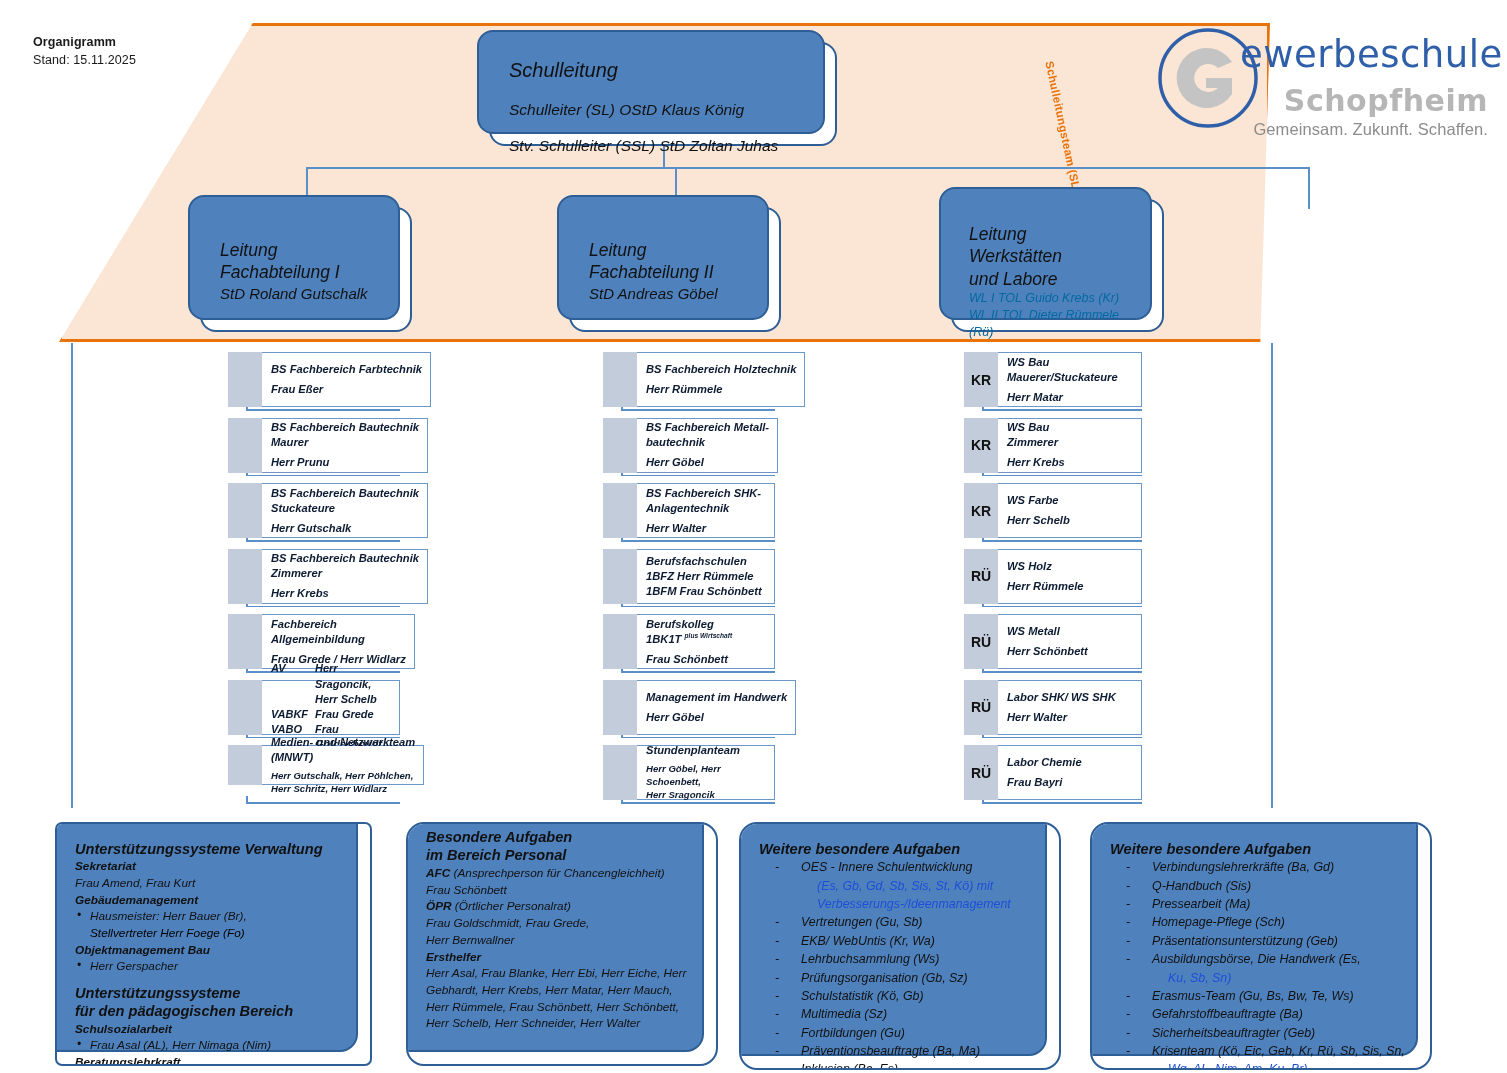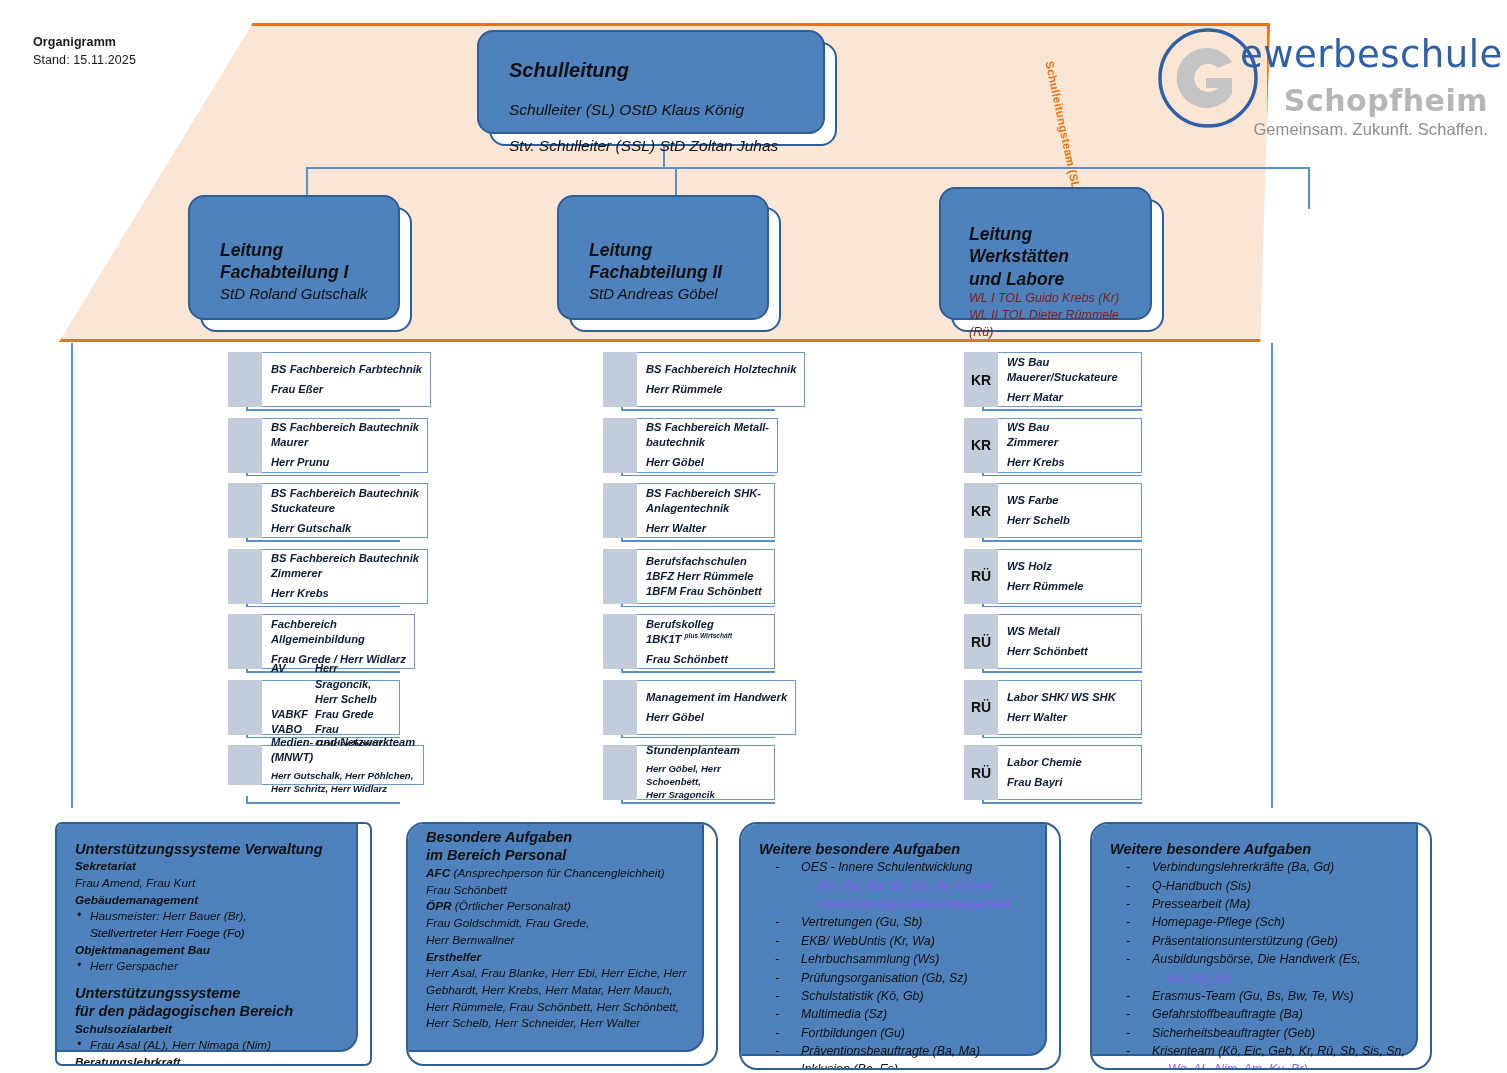--- a/index.html
+++ b/index.html
@@ -65,28 +65,28 @@
   .card::before {
     content: ""; position: absolute;
     left: -14px; top: -14px; width: 100%; height: 100%;
     background: #4f82bd;
     border: 2px solid #2e5e96;
     border-radius: 16px;
     z-index: -1;
   }
   .card .inner { padding: 14px 18px; }
   .card .t-main {
-    font-weight: bold; font-style: italic; font-size: 17.5px; color: #111;
+    font-weight: normal; font-style: italic; font-size: 17.5px; color: #111;
     line-height: 1.28;
   }
   .card .t-sub {
     font-style: italic; font-size: 15px; color: #111; line-height: 1.3;
   }
   .card .t-sub-sm {
-    font-style: italic; font-size: 12.5px; color: #7f1d1d; line-height: 1.35;
+    font-style: italic; font-size: 12.5px; color: #0369a1; line-height: 1.35;
   }
 
   #card-schulleitung { left: 489px; top: 42px; width: 348px; height: 104px; }
   #card-schulleitung .t-main { font-size: 20px; }
   #card-schulleitung .t-sub { font-size: 15.5px; margin-top: 16px; }
 
   #card-fa1 { left: 200px; top: 207px; width: 212px; height: 125px; }
   #card-fa2 { left: 569px; top: 207px; width: 212px; height: 125px; }
   #card-wl  { left: 951px; top: 199px; width: 213px; height: 133px; }
   #card-wl .inner { padding: 12px 16px; }
@@ -166,21 +166,21 @@
     font-style: italic; font-size: 11.8px; color: #111; line-height: 1.42;
     padding-left: 15px; position: relative;
   }
   .b-li::before {
     content: "\2022"; position: absolute; left: 2px; top: -1px; font-size: 12px;
   }
   .b-li2 { padding-left: 15px; font-style: italic; font-size: 11.8px; line-height: 1.42; }
   .dash-row { display: flex; font-style: italic; font-size: 12.4px; color: #111; line-height: 1.48; }
   .dash-row .d { flex: 0 0 42px; padding-left: 16px; }
   .dash-row .tx { flex: 1 1 auto; }
-  .dash-cont { padding-left: 58px; font-style: italic; font-size: 12.4px; color: #8b5cf6; line-height: 1.48; }
+  .dash-cont { padding-left: 58px; font-style: italic; font-size: 12.4px; color: #1d4ed8; line-height: 1.48; }
   .b-spacer { height: 9px; }
 </style>
 </head>
 <body>
 <div id="root">
 
 <div class="slt-trapezoid"></div>
 <div class="slt-label">Schulleitungsteam (SLT)</div>
 
 <div class="meta">

